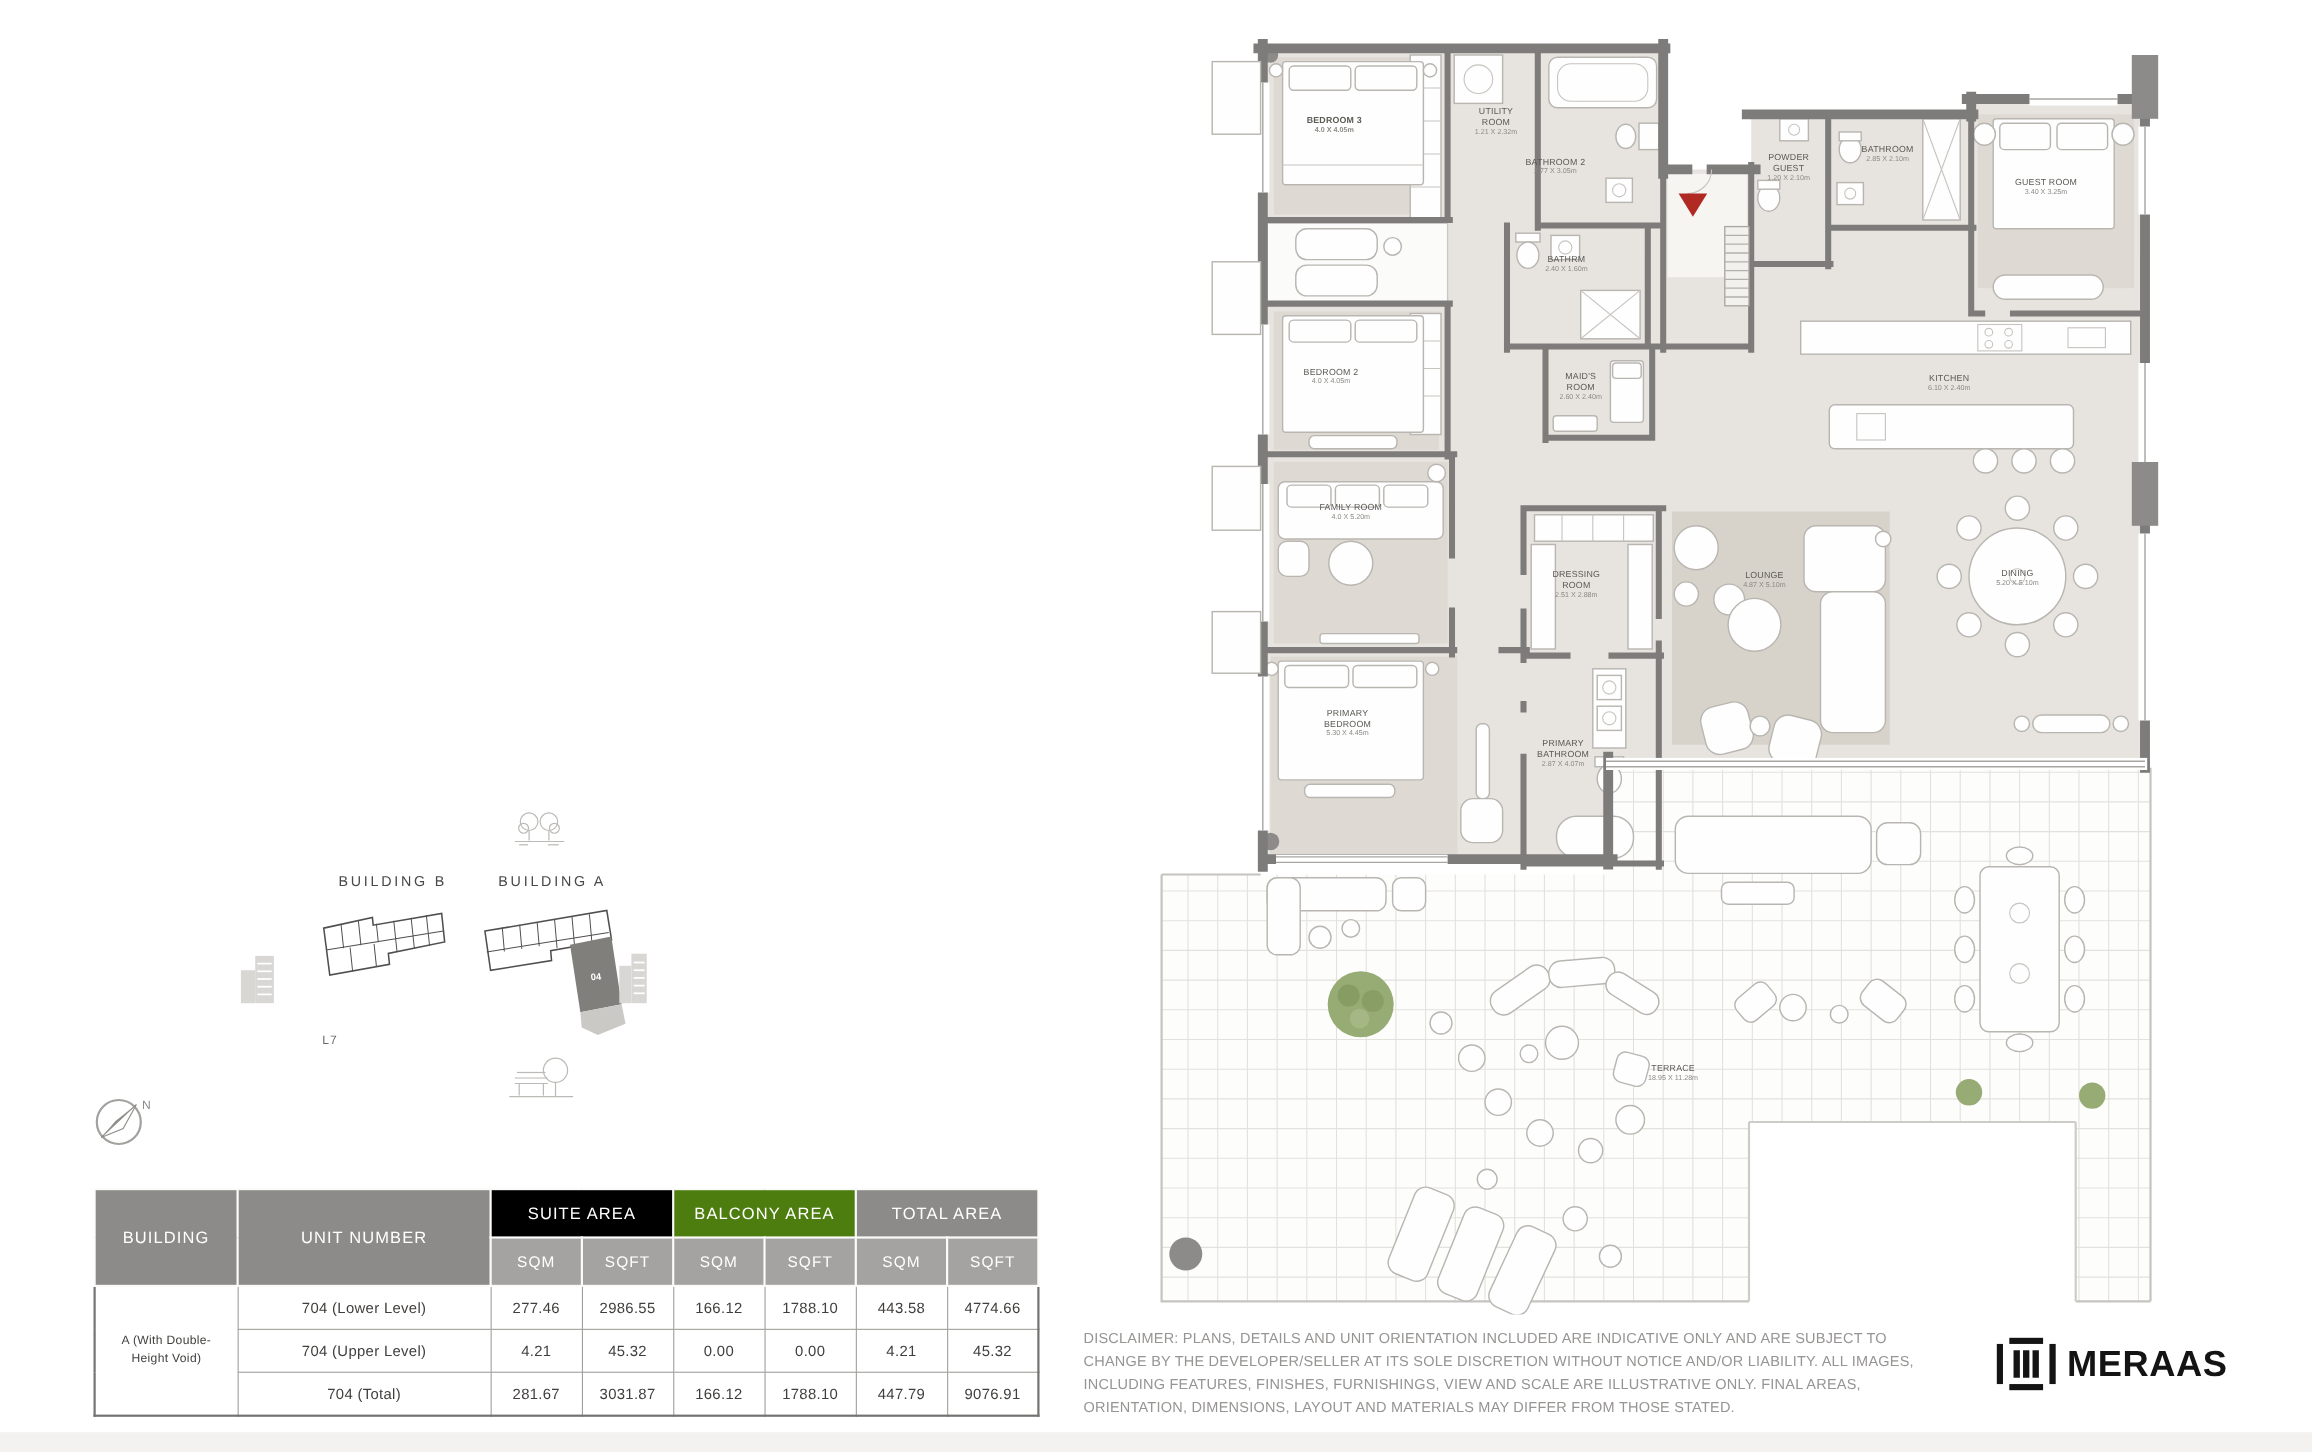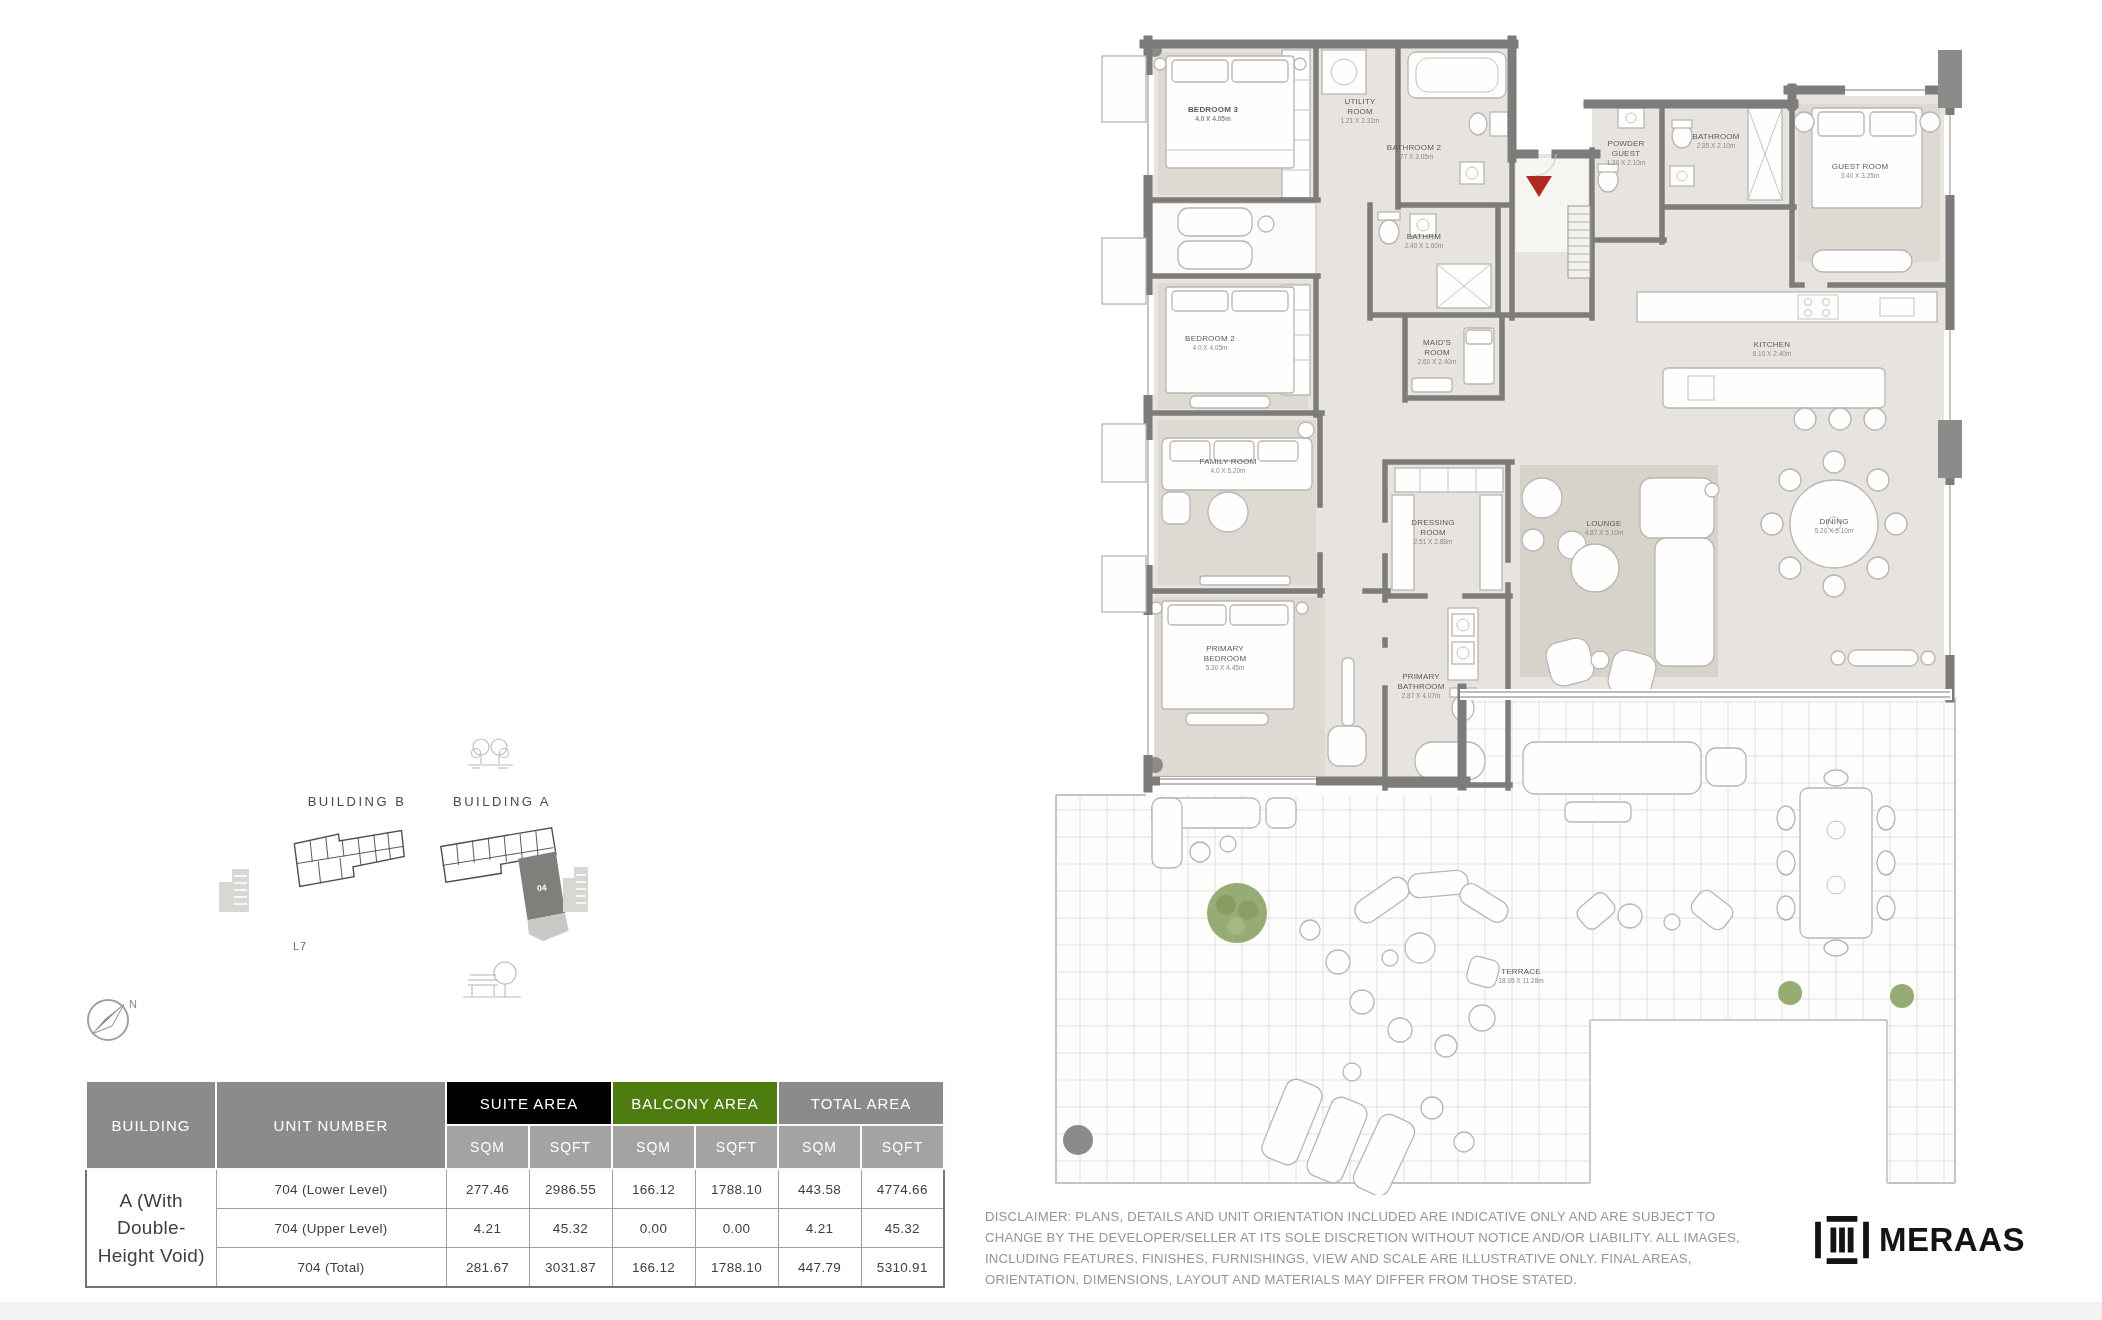--- a/index.html
+++ b/index.html
@@ -11,21 +11,21 @@
   .kp-level{position:absolute;transform:translate(-50%,-50%);font-size:11px;letter-spacing:1px;color:#6c6b69;}
   
   .area-table{position:absolute;left:85px;top:1080px;border-collapse:collapse;table-layout:fixed;
               width:858px;border:2px solid #757371;}
   .area-table th{color:#ffffff;font-weight:400;letter-spacing:1px;border:2px solid #fbfbfa;}
   .area-table th.grp{font-size:15px;height:40px;}
   .area-table th.side{font-size:15px;}
   .area-table th.sub{font-size:14px;height:40px;}
   .area-table td{background:#fff;color:#403f3d;font-size:13.5px;text-align:center;height:36px;
                  border:1.5px solid #a2a09d;letter-spacing:.3px;}
-  .area-table td.bcell{font-size:19px;line-height:1.45;padding:0 8px;}
+  .area-table td.bcell{font-size:11px;line-height:1.45;padding:0 8px;}
   
   .disclaimer{position:absolute;left:985px;top:1206px;width:790px;font-size:13.2px;line-height:1.6;
               color:#979593;letter-spacing:.2px;}
   .logo{position:absolute;left:1815px;top:1216px;display:flex;align-items:center;gap:10px;}
   .logo-text{font-size:33px;font-weight:700;letter-spacing:.5px;color:#141414;}
   .bottom-strip{position:absolute;left:0;top:1302px;width:2102px;height:18px;background:#f3f2f0;}
   
   .plan{position:absolute;left:1040px;top:20px;width:930px;height:1175px;}
   .plan svg{position:absolute;left:0;top:0;}
   .plan-labels{position:absolute;left:0;top:0;width:930px;height:1175px;pointer-events:none;}
@@ -176,21 +176,21 @@
         <td>4.21</td>
         <td>45.32</td>
       </tr>
       <tr>
         <td>704 (Total)</td>
         <td>281.67</td>
         <td>3031.87</td>
         <td>166.12</td>
         <td>1788.10</td>
         <td>447.79</td>
-        <td>5310.91</td>
+        <td>9076.91</td>
       </tr>
     </tbody>
   </table>
 
   <div class="disclaimer">DISCLAIMER: PLANS, DETAILS AND UNIT ORIENTATION INCLUDED ARE INDICATIVE ONLY AND ARE SUBJECT TO CHANGE BY THE DEVELOPER/SELLER AT ITS SOLE DISCRETION WITHOUT NOTICE AND/OR LIABILITY. ALL IMAGES, INCLUDING FEATURES, FINISHES, FURNISHINGS, VIEW AND SCALE ARE ILLUSTRATIVE ONLY. FINAL AREAS, ORIENTATION, DIMENSIONS, LAYOUT AND MATERIALS MAY DIFFER FROM THOSE STATED.</div>
   <div class="logo">
     <svg width="54" height="48" viewBox="0 0 56 50">
       <g fill="#141414">
         <rect x="0" y="6" width="6" height="38"></rect>
         <rect x="50" y="6" width="6" height="38"></rect>

